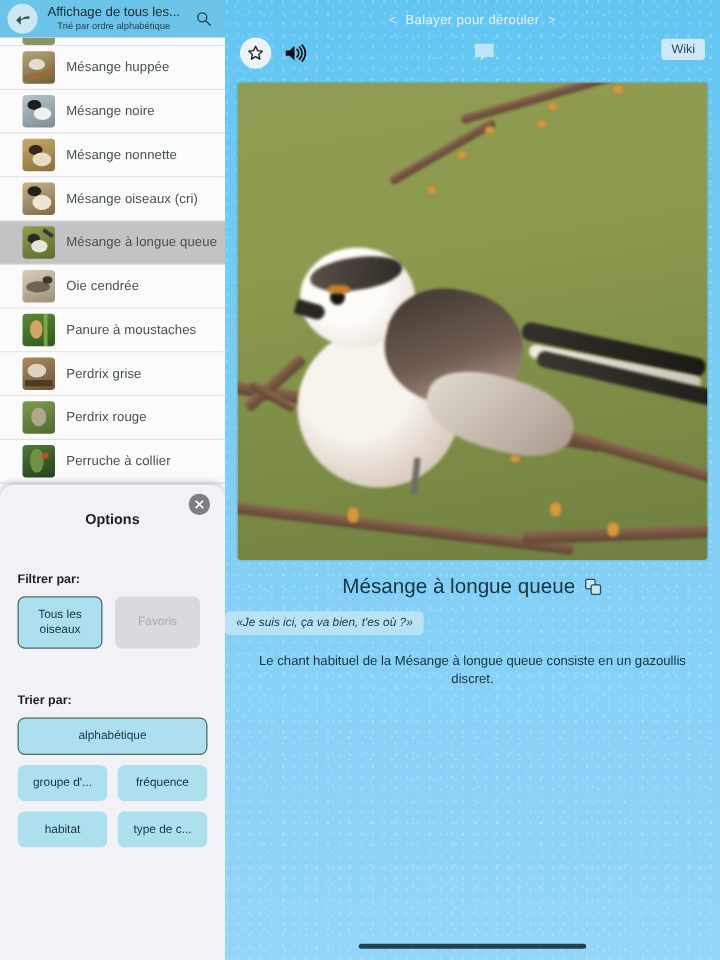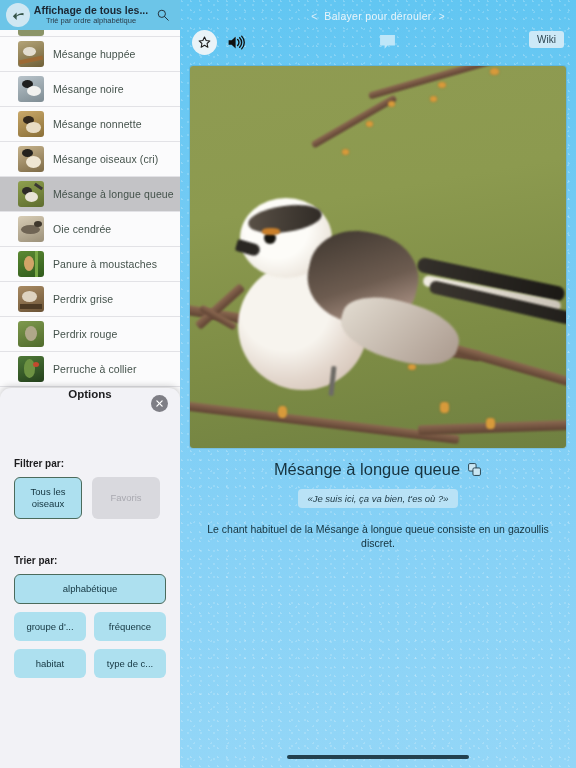--- a/index.html
+++ b/index.html
@@ -34,21 +34,21 @@
     display: flex; align-items: center; justify-content: center;
     flex: 0 0 24px;
   }
   .back-btn svg { display:block; }
   .hdr-titles {
     flex: 1 1 auto; text-align: center;
     line-height: 1.05; padding: 0 2px;
     overflow: hidden;
   }
   .hdr-title {
-    font-size: 10.5px; color: #1b2733; font-weight: 700;
+    font-size: 10.5px; color: #1b2733; font-weight: 400;
     white-space: nowrap; overflow: hidden; text-overflow: ellipsis;
   }
   .hdr-sub {
     font-size: 7.5px; color: #2b3b48;
     white-space: nowrap; overflow: hidden; text-overflow: ellipsis;
     margin-top: 1px;
   }
   .search-btn { width: 22px; flex: 0 0 22px; display:flex; align-items:center; justify-content:center; }
 
   #bird-list {
@@ -84,21 +84,21 @@
   #options-sheet {
     position: absolute; left: 0; bottom: 0; width: 180px;
     height: 380px;
     background: #f2f2f6;
     border-top-left-radius: 11px; border-top-right-radius: 11px;
     box-shadow: 0 -2px 6px rgba(0,0,0,.18);
     z-index: 10;
     padding: 0 14px;
   }
   #options-title-row {
-    height: 34px; display: flex; align-items: flex-start; justify-content: center;
+    height: 34px; display: flex; align-items: flex-end; justify-content: center;
     position: relative;
   }
   #options-title { font-size: 11.5px; font-weight: bold; color: #1d1d1f; }
   #options-close {
     position: absolute; right: -2px; top: 7px;
     width: 17px; height: 17px; border-radius: 50%;
     background: #7e7e85;
     display: flex; align-items: center; justify-content: center;
   }
   .opt-label {
@@ -176,21 +176,21 @@
   }
   .bud { position: absolute; background:#d79a3b; border-radius:50%; box-shadow:0 0 1px #8a5c20; }
   
   .bb { position: absolute; border-radius: 50%; }
 
   #title-row {
     display: flex; align-items: center; justify-content: center;
     gap: 7px; margin-top: 12px;
   }
   #bird-title { font-size: 16.5px; color: #17333f; font-weight: 400; }
-  #quote-wrap { display: flex; justify-content: center; margin-top: 10px; }
+  #quote-wrap { display: flex; margin-top: 10px; }
   #quote {
     background: #b9e2f6; border-radius: 4px;
     font-size: 9.5px; font-style: italic; color: #223c48;
     padding: 4px 9px;
   }
   #desc {
     text-align: center; margin-top: 14px; padding: 0 12px;
     font-size: 10.5px; color: #15323d; line-height: 1.35;
   }
   #home-bar {

